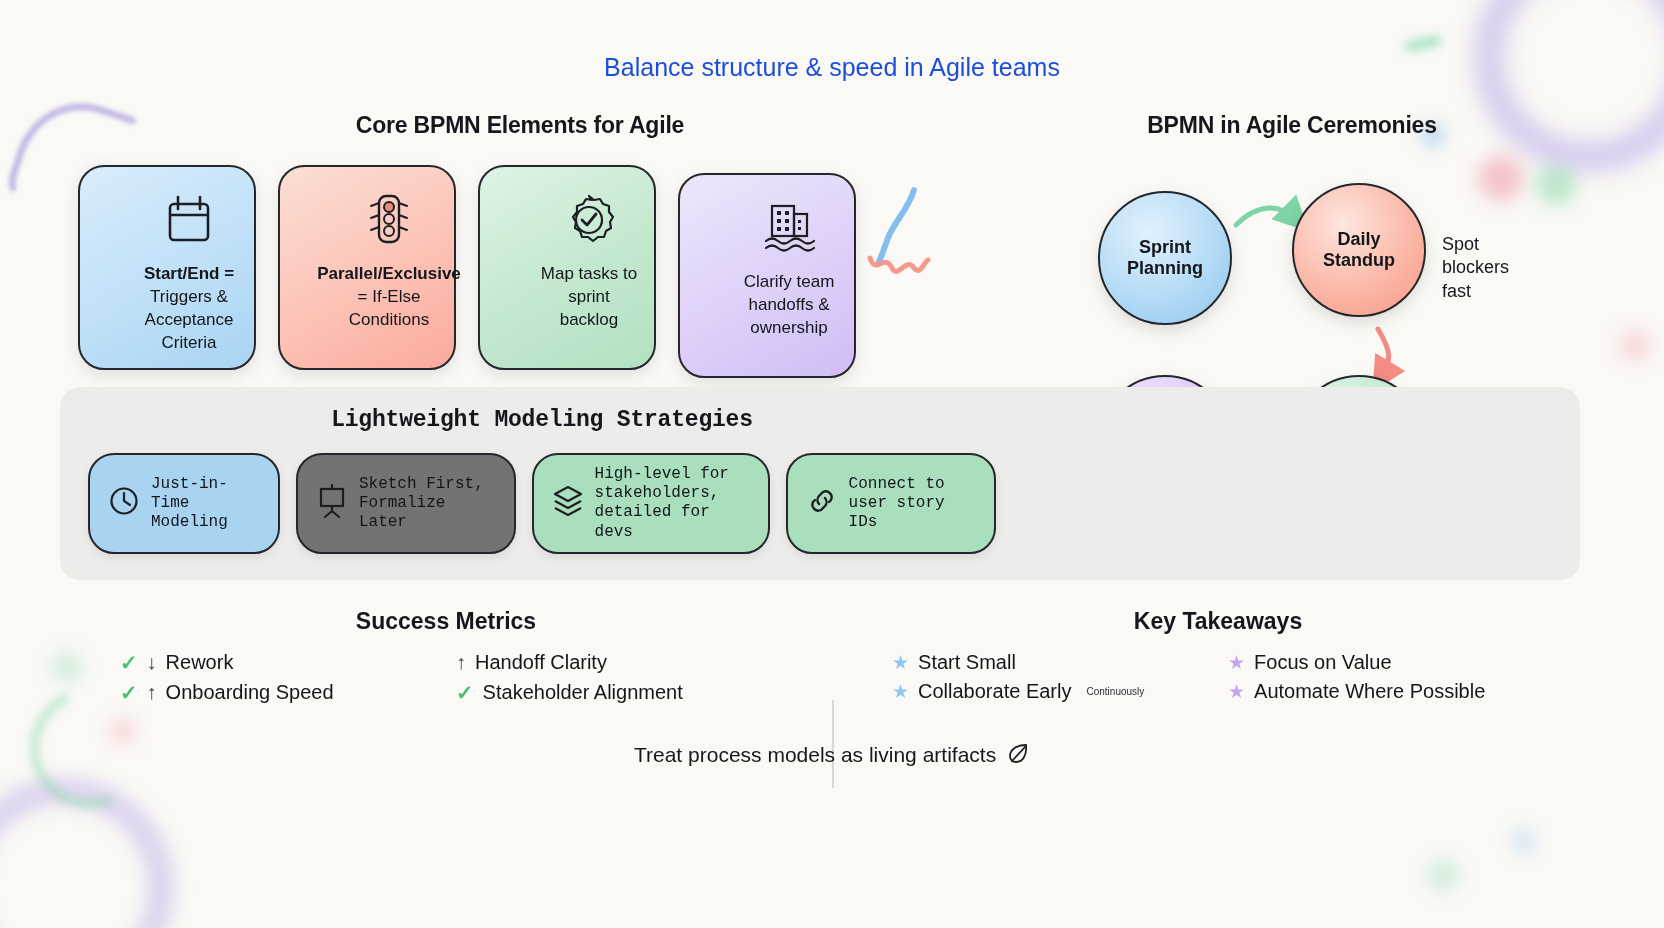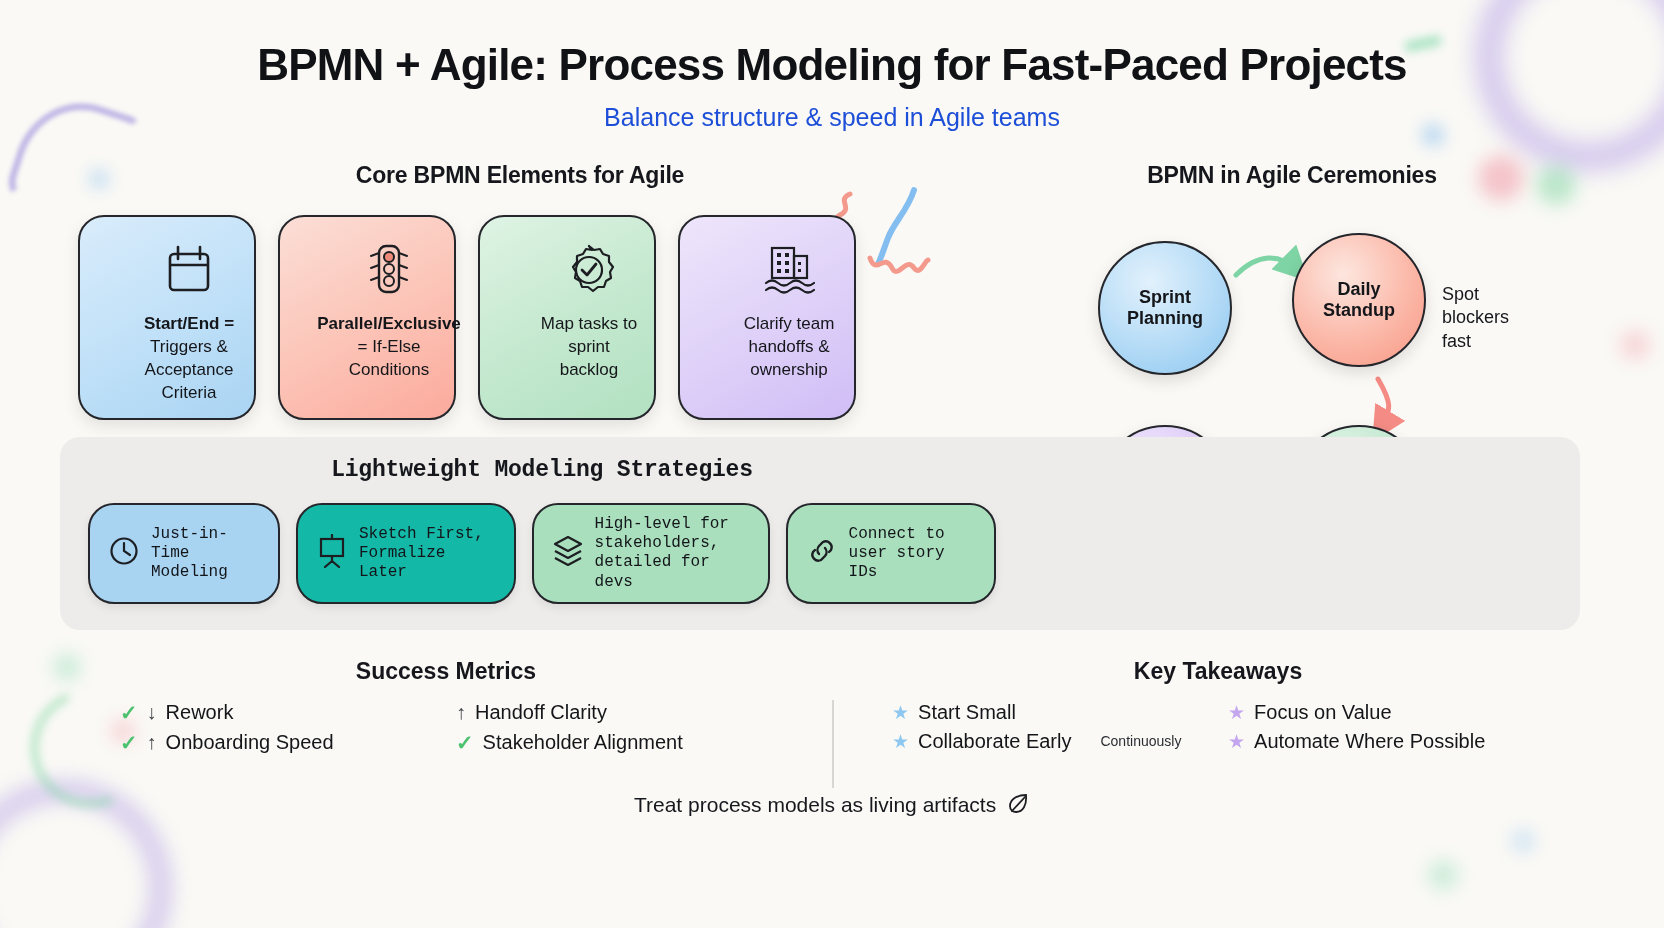--- a/index.html
+++ b/index.html
@@ -84,21 +84,21 @@
     width: 178px; height: 205px;
     border: 2.2px solid #24262b; border-radius: 26px;
     display: flex; flex-direction: column; align-items: center;
     padding-top: 22px;
     box-shadow: 0 6px 16px rgba(0,0,0,.10);
     padding-left: 44px;
   }
   .element-card.blue   { background: linear-gradient(150deg,#d9ecfb 0%,#bfe0f8 55%,#a9d4f2 100%); }
   .element-card.coral  { background: linear-gradient(150deg,#fbded6 0%,#fcc3b6 55%,#fbaa9c 100%); }
   .element-card.green  { background: linear-gradient(150deg,#dff3e4 0%,#c3e8ce 55%,#b2e1c1 100%); }
-  .element-card.purple { background: linear-gradient(150deg,#eee6fb 0%,#ded0f8 55%,#d0bdf6 100%); }
+  .element-card.purple { background: linear-gradient(150deg,#eee6fb 0%,#ded0f8 55%,#d0bdf6 100%); margin-top: 8px; }
 
   .card-icon { height: 62px; display:flex; align-items:center; justify-content:center; }
   .card-text {
     margin-top: 12px; text-align: center; font-size: 17px; line-height: 1.35;
     color: #14161a; padding: 0 8px;
   }
   .card-text b { font-weight: 700; }
 
   
   #strategies-band {
@@ -112,21 +112,21 @@
   }
   #strategies-inner { width: 920px; }
   #strategy-pills { display:flex; gap: 16px; margin-top: 20px; padding: 0 6px; }
   .pill {
     border: 2.2px solid #24262b; border-radius: 26px;
     display:flex; align-items:center; gap: 11px;
     padding: 10px 18px; min-height: 58px;
     box-shadow: 0 4px 10px rgba(0,0,0,.08);
   }
   .pill.blue  { background:#a8d4f2; }
-  .pill.coral { background:#14b8a6; }
+  .pill.coral { background:#737373; }
   .pill.green { background:#a9dfbd; }
   .pill-label { font-size: 16px; line-height: 1.2; color:#13151a; font-weight:400; white-space: pre-line; }
 
   
   #ceremonies { position: relative; height: 420px; margin-top: 24px; }
   .ceremony-node {
     position: absolute; width: 134px; height: 134px; border-radius: 50%;
     border: 2.4px solid #24262b;
     display:flex; flex-direction: column; align-items:center; justify-content:center;
     box-shadow: 0 6px 16px rgba(0,0,0,.12);
@@ -159,21 +159,21 @@
     position: absolute; left: 832px; top: 700px; width: 2px; height: 88px;
     background: #d8d6d2; z-index: 2;
   }
   .bottom-heading { font-size: 23px; font-weight: 700; text-align:center; color:#15171c; }
   .bottom-grid { display:grid; grid-template-columns: 1fr 1fr; gap: 6px 20px; margin-top: 16px; padding: 0 60px; }
   .bottom-item { display:flex; align-items:center; gap: 9px; font-size: 20px; color:#14161a; }
   .mark-check { color:#4cc16f; font-size: 21px; font-weight:700; }
   .mark-star-blue { color:#8ec8f0; font-size: 19px; }
   .mark-star-purple { color:#c4a6ef; font-size: 19px; }
   .arrow-gray { color:#44474d; }
-  .tiny-note { font-size: 14px; color:#2a2d33; margin-left: 20px; }
+  .tiny-note { font-size: 10px; color:#2a2d33; margin-left: 6px; }
 
   #footer {
     position: relative; z-index: 2; text-align:center;
     margin-top: 38px; font-size: 21px; color:#16181d;
   }
   #footer .leaf { margin-left: 4px; }
 </style>
 </head>
 <body>
 
@@ -196,21 +196,20 @@
   <path d="M22 4 C8 10 26 18 12 25 C2 30 22 36 14 44 C8 50 20 56 16 66" stroke="#f49a8d" stroke-width="5" fill="none" stroke-linecap="round"></path>
 </svg>
 <svg class="squiggle" id="squiggle-blue" width="52" height="82" viewBox="0 0 52 82">
   <path d="M42 4 C36 24 22 36 16 52 C12 62 10 70 6 78" stroke="#84bef0" stroke-width="6" fill="none" stroke-linecap="round"></path>
 </svg>
 <svg class="squiggle" id="squiggle-coral2" width="66" height="34" viewBox="0 0 66 34">
   <path d="M4 10 C10 28 18 4 26 20 C32 32 40 8 48 20 C54 28 58 14 62 12" stroke="#f49a8d" stroke-width="5" fill="none" stroke-linecap="round"></path>
 </svg>
 
 <div id="header">
-  <div id="page-title">BPMN + Agile: Process Modeling for Fast-Paced Projects</div>
   <div id="page-subtitle">Balance structure &amp; speed in Agile teams</div>
 </div>
 
 <div id="main">
 
   <div id="col-left">
     <div class="section-heading">Core BPMN Elements for Agile</div>
 
     <div id="element-cards">
 

